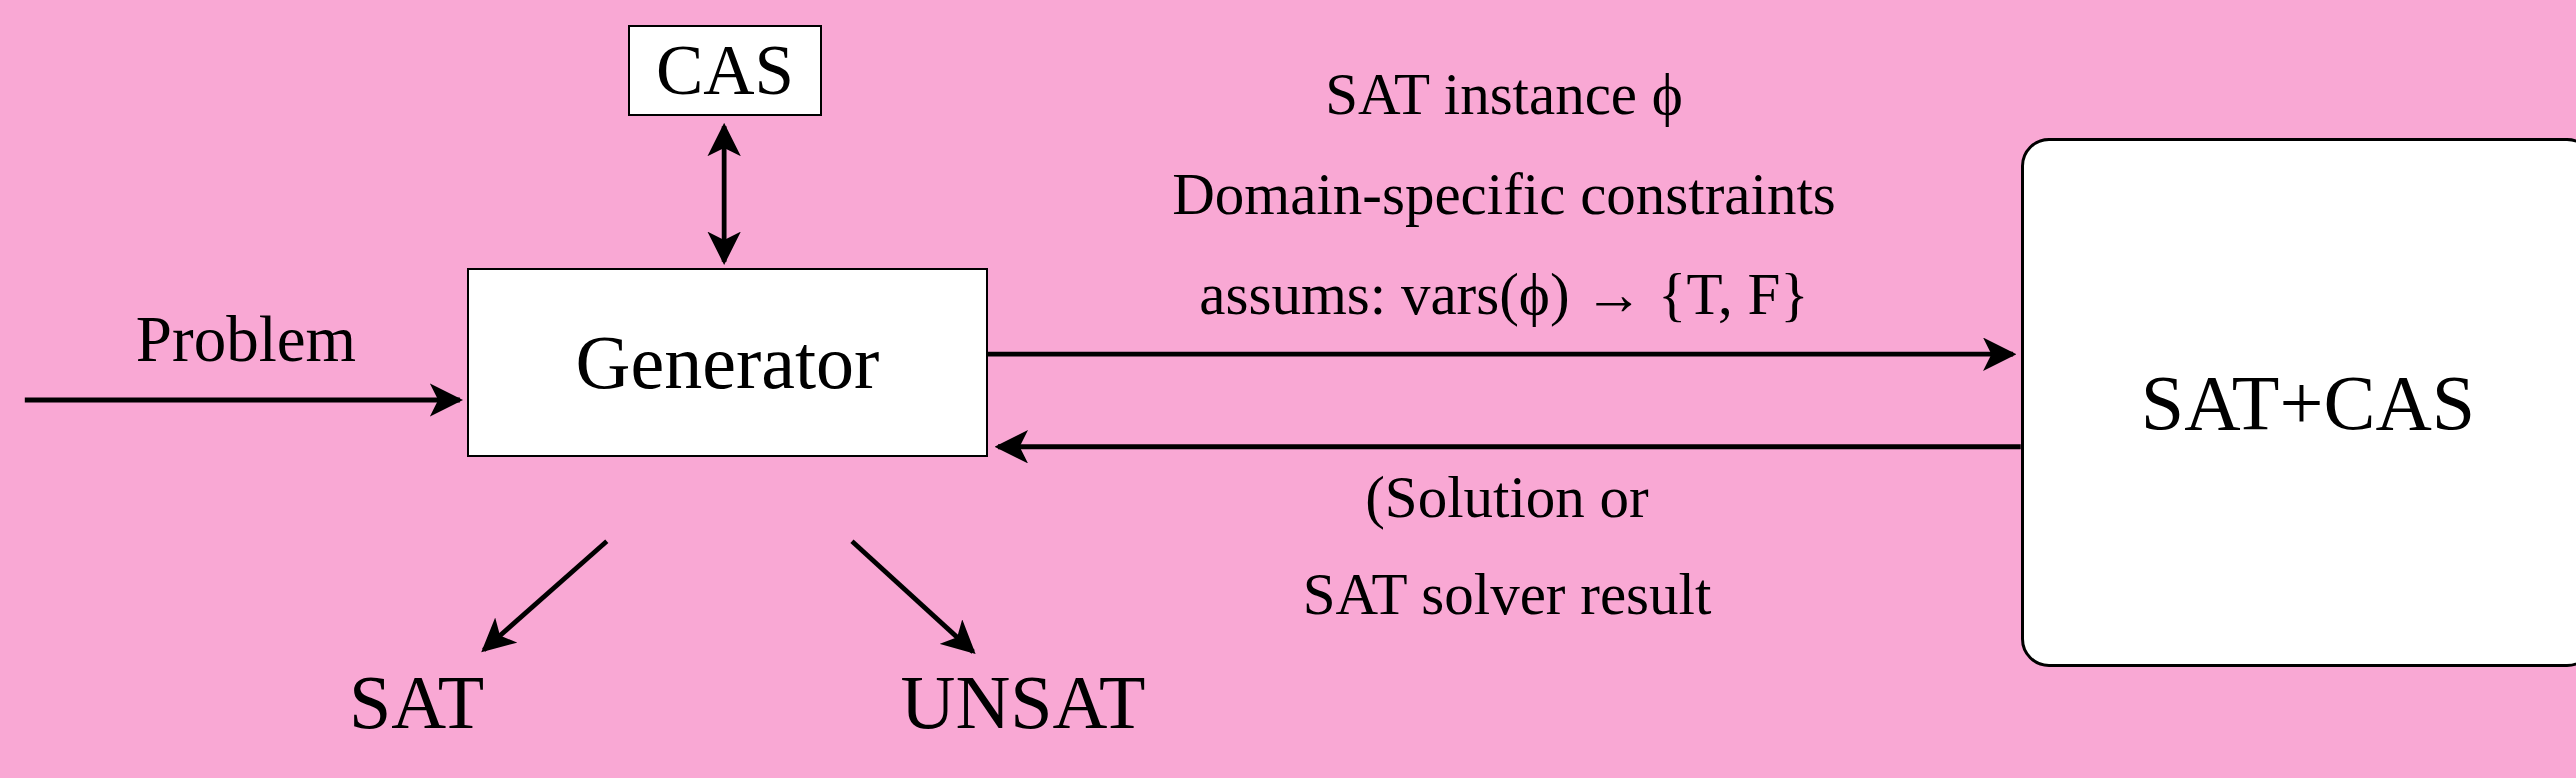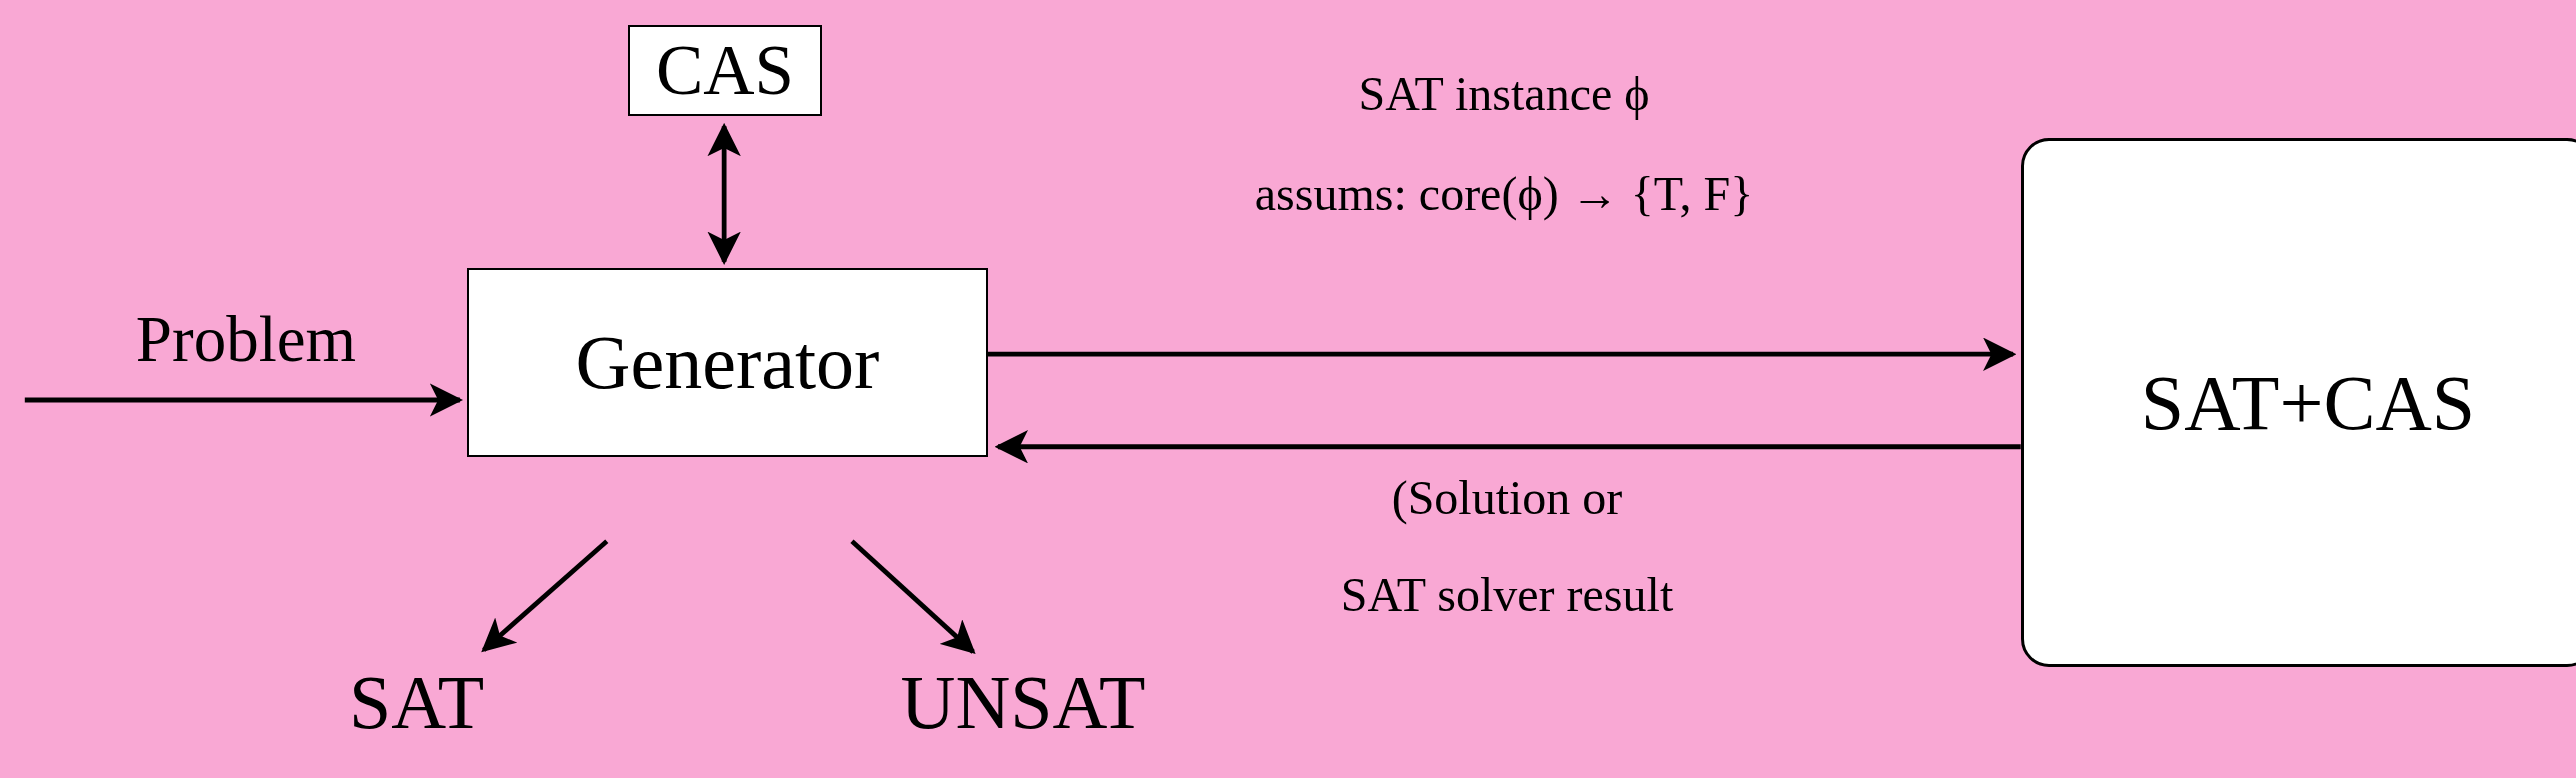--- a/index.html
+++ b/index.html
@@ -67,21 +67,21 @@
   }
   .label-problem {
     left: 103px;
     top: 307px;
     width: 286px;
     font-size: 65px;
   }
   .edge-label {
     position: absolute;
     text-align: center;
-    font-size: 48px;
+    font-size: 59px;
   }
   .edge-label div {
     white-space: nowrap;
   }
   .edge-label-forward {
     left: 1003px;
     top: 44px;
     width: 1002px;
     line-height: 100px;
   }
@@ -138,21 +138,22 @@
   </div>
 
   <div class="node node-satcas">
     <span>SAT+CAS</span>
   </div>
 
   <div class="label label-problem">Problem</div>
 
   <div class="edge-label edge-label-forward">
     <div>SAT instance ϕ</div>
-    <div>assums: core(ϕ) → {T, F}</div>
+    <div>Domain-specific constraints</div>
+    <div>assums: vars(ϕ) → {T, F}</div>
   </div>
 
   <div class="edge-label edge-label-backward">
     <div>(Solution or</div>
     <div>SAT solver result</div>
   </div>
 
   <div class="label label-sat">SAT</div>
 
   <div class="label label-unsat">UNSAT</div>

